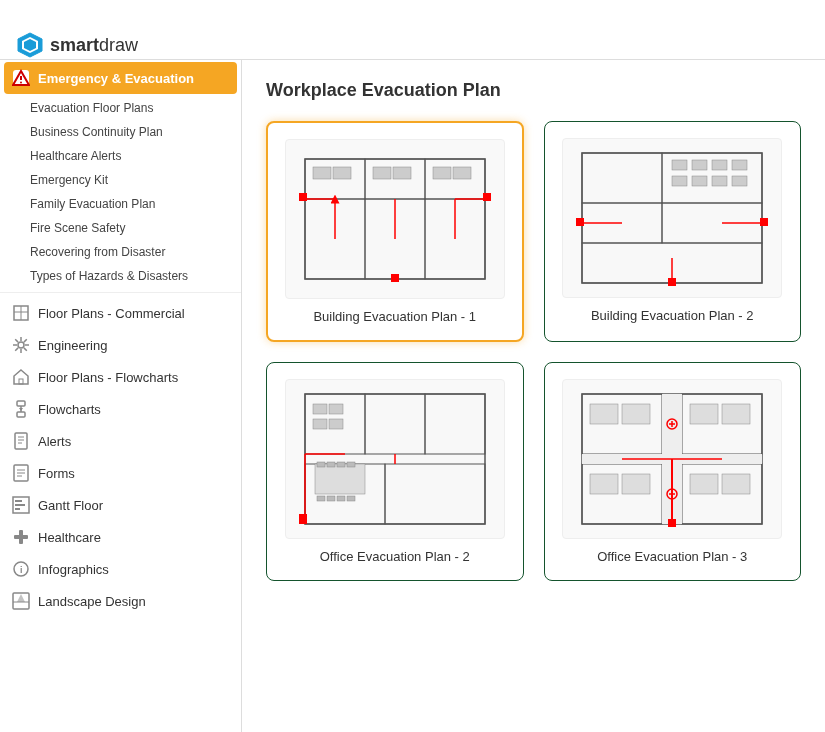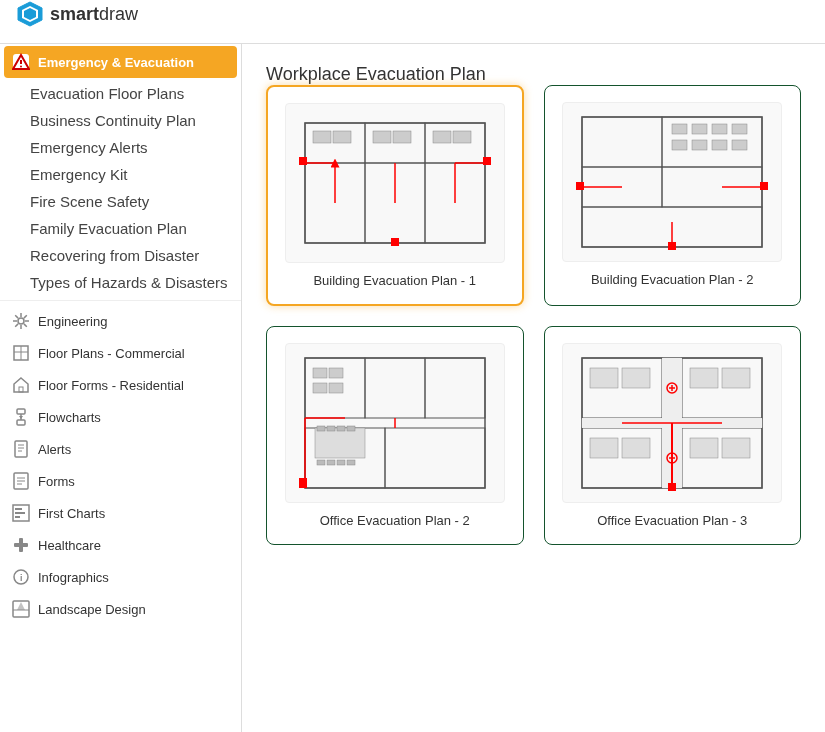--- a/index.html
+++ b/index.html
@@ -1,23 +1,23 @@
 <!DOCTYPE html>
 <html><head>
   <meta charset="utf-8">
   <style>
     * { box-sizing: border-box; margin: 0; padding: 0; }
     body { font-family: Arial, sans-serif; font-size: 13px; color: #333; background: #fff; width: 825px; height: 732px; overflow: hidden; display: flex; flex-direction: column; }
 
     
     .header {
-      height: 44px;
+      height: 60px;
       border-bottom: 1px solid #ddd;
       display: flex;
-      align-items: flex-start;
+      align-items: flex-end;
       padding: 0 16px;
       background: #fff;
     }
     .logo {
       display: flex;
       align-items: center;
       gap: 6px;
     }
     .logo-icon {
       width: 28px;
@@ -60,21 +60,21 @@
       color: #fff;
       border-radius: 4px;
       margin: 2px 4px;
       padding: 7px 8px;
     }
     .sidebar-item.active .sidebar-item-label { color: #fff; font-weight: bold; }
     .sidebar-sub-item {
       padding: 5px 12px 5px 30px;
       cursor: pointer;
       color: #444;
-      font-size: 15px;
+      font-size: 12px;
     }
     .sidebar-icon {
       width: 18px;
       height: 18px;
       display: flex;
       align-items: center;
       justify-content: center;
       flex-shrink: 0;
     }
     .sidebar-divider {
@@ -84,22 +84,23 @@
     }
 
     
     .content {
       flex: 1;
       overflow-y: auto;
       padding: 20px 24px;
     }
     .page-title {
       font-size: 18px;
-      font-weight: normal;
+      font-weight: bold;
       color: #333;
+      margin-bottom: 20px;
     }
     .templates-grid {
       display: grid;
       grid-template-columns: 1fr 1fr;
       gap: 20px;
     }
     .template-card {
       border: 1px solid #14532d;
       border-radius: 8px;
       padding: 16px;
@@ -166,28 +167,39 @@
           <polygon points="9,2 17,16 1,16" fill="none" stroke="#c00" stroke-width="2"></polygon>
           <line x1="9" y1="7" x2="9" y2="11" stroke="#c00" stroke-width="2"></line>
           <circle cx="9" cy="13.5" r="1" fill="#c00"></circle>
         </svg>
       </span>
       <span class="sidebar-item-label">Emergency &amp; Evacuation</span>
     </div>
 
     <div class="sidebar-sub-item">Evacuation Floor Plans</div>
     <div class="sidebar-sub-item">Business Continuity Plan</div>
-    <div class="sidebar-sub-item">Emergency Alerts</div>
+    <div class="sidebar-sub-item">Healthcare Alerts</div>
     <div class="sidebar-sub-item">Emergency Kit</div>
+    <div class="sidebar-sub-item">Family Evacuation Plan</div>
     <div class="sidebar-sub-item">Fire Scene Safety</div>
-    <div class="sidebar-sub-item">Family Evacuation Plan</div>
     <div class="sidebar-sub-item">Recovering from Disaster</div>
     <div class="sidebar-sub-item">Types of Hazards &amp; Disasters</div>
 
     <div class="sidebar-divider"></div>
+
+    <div class="sidebar-item">
+      <span class="sidebar-icon">
+        <svg viewBox="0 0 18 18" width="18" height="18">
+          <rect x="2" y="2" width="14" height="14" fill="none" stroke="#888" stroke-width="1.5"></rect>
+          <line x1="2" y1="8" x2="16" y2="8" stroke="#888" stroke-width="1"></line>
+          <line x1="9" y1="2" x2="9" y2="16" stroke="#888" stroke-width="1"></line>
+        </svg>
+      </span>
+      <span class="sidebar-item-label">Floor Plans - Commercial</span>
+    </div>
 
     <div class="sidebar-item">
       <span class="sidebar-icon">
         <svg viewBox="0 0 18 18" width="18" height="18">
           <circle cx="9" cy="9" r="3" fill="none" stroke="#888" stroke-width="1.5"></circle>
           <line x1="9" y1="1" x2="9" y2="5" stroke="#888" stroke-width="1.5"></line>
           <line x1="9" y1="13" x2="9" y2="17" stroke="#888" stroke-width="1.5"></line>
           <line x1="1" y1="9" x2="5" y2="9" stroke="#888" stroke-width="1.5"></line>
           <line x1="13" y1="9" x2="17" y2="9" stroke="#888" stroke-width="1.5"></line>
           <line x1="3.2" y1="3.2" x2="6.1" y2="6.1" stroke="#888" stroke-width="1.5"></line>
@@ -195,36 +207,25 @@
           <line x1="14.8" y1="3.2" x2="11.9" y2="6.1" stroke="#888" stroke-width="1.5"></line>
           <line x1="6.1" y1="11.9" x2="3.2" y2="14.8" stroke="#888" stroke-width="1.5"></line>
         </svg>
       </span>
       <span class="sidebar-item-label">Engineering</span>
     </div>
 
     <div class="sidebar-item">
       <span class="sidebar-icon">
         <svg viewBox="0 0 18 18" width="18" height="18">
-          <rect x="2" y="2" width="14" height="14" fill="none" stroke="#888" stroke-width="1.5"></rect>
-          <line x1="2" y1="8" x2="16" y2="8" stroke="#888" stroke-width="1"></line>
-          <line x1="9" y1="2" x2="9" y2="16" stroke="#888" stroke-width="1"></line>
-        </svg>
-      </span>
-      <span class="sidebar-item-label">Floor Plans - Commercial</span>
-    </div>
-
-    <div class="sidebar-item">
-      <span class="sidebar-icon">
-        <svg viewBox="0 0 18 18" width="18" height="18">
           <polygon points="9,2 16,8 16,16 2,16 2,8" fill="none" stroke="#888" stroke-width="1.5"></polygon>
           <rect x="7" y="11" width="4" height="5" fill="none" stroke="#888" stroke-width="1"></rect>
         </svg>
       </span>
-      <span class="sidebar-item-label">Floor Forms - Residential</span>
+      <span class="sidebar-item-label">Floor Plans - Flowcharts</span>
     </div>
 
     <div class="sidebar-item">
       <span class="sidebar-icon">
         <svg viewBox="0 0 18 18" width="18" height="18">
           <rect x="5" y="1" width="8" height="5" rx="1" fill="none" stroke="#888" stroke-width="1.5"></rect>
           <rect x="5" y="12" width="8" height="5" rx="1" fill="none" stroke="#888" stroke-width="1.5"></rect>
           <line x1="9" y1="6" x2="9" y2="12" stroke="#888" stroke-width="1.5"></line>
           <polygon points="9,11 7,8 11,8" fill="#888"></polygon>
         </svg>
@@ -258,21 +259,21 @@
 
     <div class="sidebar-item">
       <span class="sidebar-icon">
         <svg viewBox="0 0 18 18" width="18" height="18">
           <rect x="1" y="1" width="16" height="16" fill="none" stroke="#888" stroke-width="1.5"></rect>
           <rect x="3" y="4" width="7" height="2" fill="#888"></rect>
           <rect x="3" y="8" width="10" height="2" fill="#888"></rect>
           <rect x="3" y="12" width="5" height="2" fill="#888"></rect>
         </svg>
       </span>
-      <span class="sidebar-item-label">First Charts</span>
+      <span class="sidebar-item-label">Gantt Floor</span>
     </div>
 
     <div class="sidebar-item">
       <span class="sidebar-icon">
         <svg viewBox="0 0 18 18" width="18" height="18">
           <rect x="7" y="2" width="4" height="14" rx="1" fill="#888"></rect>
           <rect x="2" y="7" width="14" height="4" rx="1" fill="#888"></rect>
         </svg>
       </span>
       <span class="sidebar-item-label">Healthcare</span>

